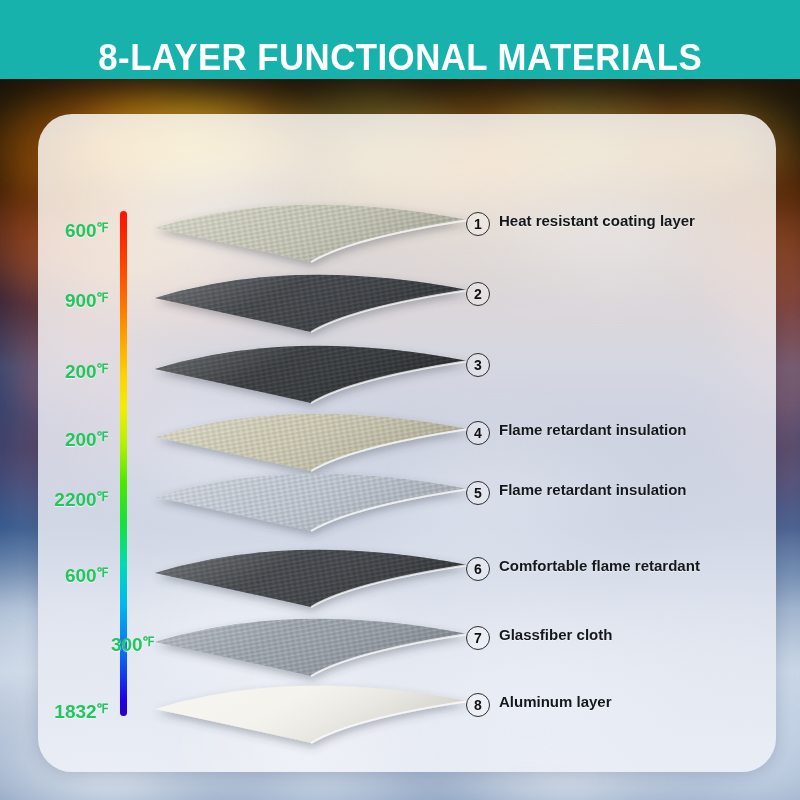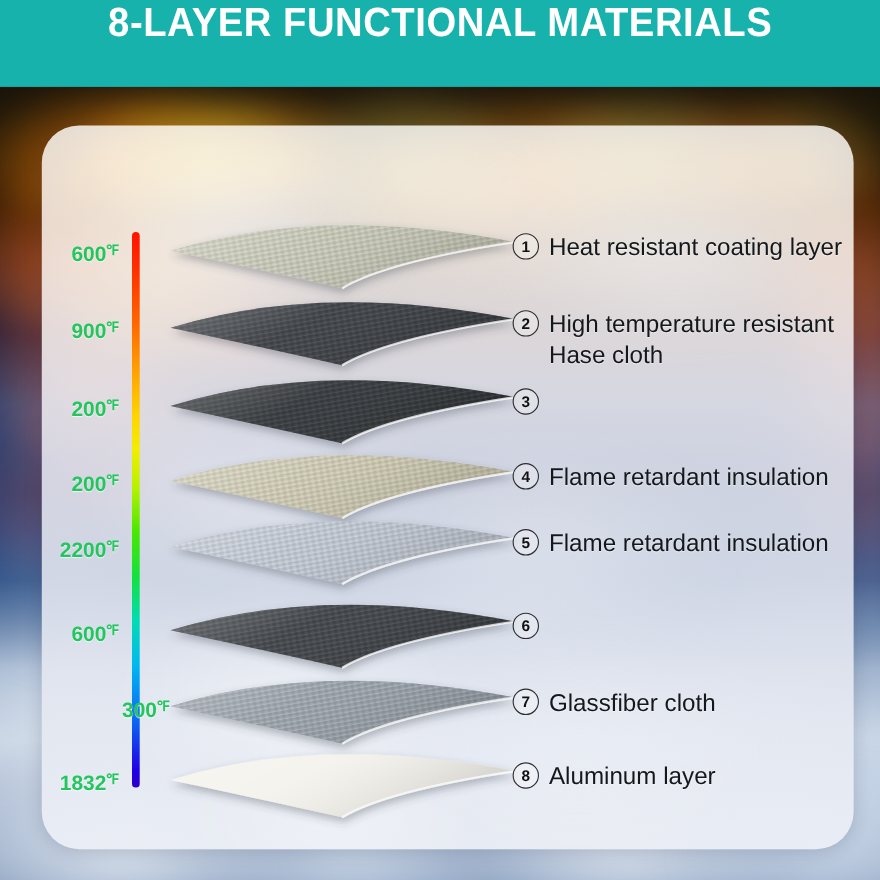--- a/index.html
+++ b/index.html
@@ -57,21 +57,21 @@
   }
 
   
   .header-bar {
     position: absolute;
     left: 0; top: 0;
     width: 800px;
     height: 79px;
     background: #18b2ad;
     display: flex;
-    align-items: flex-start;
+    align-items: flex-end;
     justify-content: center;
     z-index: 40;
   }
   .header-title {
     color: #ffffff;
     font-size: 37px;
     font-weight: bold;
     letter-spacing: .5px;
     transform: scaleX(.94);
     white-space: nowrap;
@@ -185,22 +185,22 @@
     font-size: 14px;
     font-weight: bold;
     display: flex;
     align-items: center;
     justify-content: center;
     background: rgba(255,255,255,.28);
     margin-top: 1px;
   }
   .ctext {
     color: #14181c;
-    font-size: 22px;
-    font-weight: normal;
+    font-size: 15px;
+    font-weight: bold;
     line-height: 1.28;
     text-shadow: 0 1px 1px rgba(255,255,255,.55);
     white-space: pre-line;
   }
 </style>
 </head>
 <body>
 
 <div id="stage">
 
@@ -344,36 +344,35 @@
       </g>
   </svg>
 
   <div id="callouts">
       <div class="callout" style="left: 466px; top: 211px;">
         <div class="cnum">1</div>
         <div class="ctext">Heat resistant coating layer</div>
       </div>
       <div class="callout" style="left: 466px; top: 281px;">
         <div class="cnum">2</div>
-        <div class="ctext">High temperature resistant
-Hase cloth</div>
       </div>
       <div class="callout" style="left: 466px; top: 352px;">
         <div class="cnum">3</div>
       </div>
       <div class="callout" style="left: 466px; top: 420px;">
         <div class="cnum">4</div>
         <div class="ctext">Flame retardant insulation</div>
       </div>
       <div class="callout" style="left: 466px; top: 480px;">
         <div class="cnum">5</div>
         <div class="ctext">Flame retardant insulation</div>
       </div>
       <div class="callout" style="left: 466px; top: 556px;">
         <div class="cnum">6</div>
+        <div class="ctext">Comfortable flame retardant</div>
       </div>
       <div class="callout" style="left: 466px; top: 625px;">
         <div class="cnum">7</div>
         <div class="ctext">Glassfiber cloth</div>
       </div>
       <div class="callout" style="left: 466px; top: 692px;">
         <div class="cnum">8</div>
         <div class="ctext">Aluminum layer</div>
       </div>
     </div>

